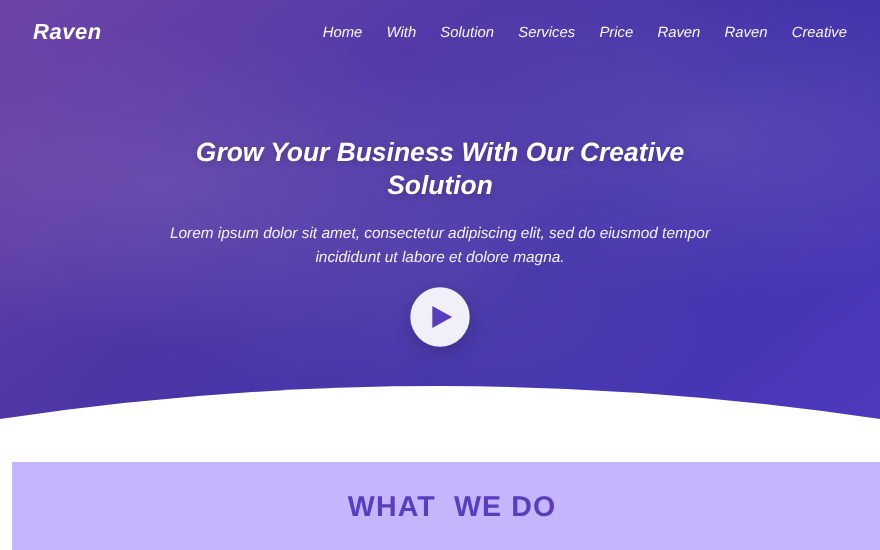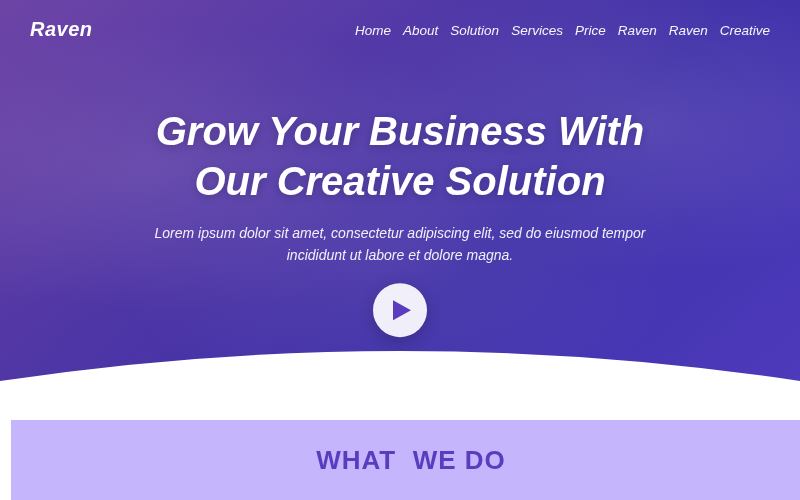--- a/index.html
+++ b/index.html
@@ -58,21 +58,21 @@
 
     .nav-logo {
       color: #fff;
       font-size: 20px;
       font-weight: 700;
       letter-spacing: 0.5px;
     }
 
     .nav-links {
       display: flex;
-      gap: 12px;
+      gap: 22px;
       list-style: none;
     }
 
     .nav-links li a {
       color: #fff;
       text-decoration: none;
       font-size: 13.5px;
       font-weight: 400;
       opacity: 0.95;
       transition: opacity 0.2s;
@@ -84,21 +84,21 @@
       top: 50%;
       left: 50%;
       transform: translate(-50%, -45%);
       z-index: 15;
       text-align: center;
       width: 520px;
     }
 
     .hero-title {
       color: #fff;
-      font-size: 40px;
+      font-size: 24px;
       font-weight: 800;
       line-height: 1.25;
       text-shadow: 0 2px 8px rgba(0,0,0,0.2);
       margin-bottom: 16px;
     }
 
     .hero-subtitle {
       color: rgba(255,255,255,0.92);
       font-size: 14px;
       line-height: 1.6;
@@ -166,21 +166,21 @@
 
 <div class="hero">
 
   <div class="hero-img-sim"></div>
   <div class="hero-bg"></div>
 
   <nav class="navbar">
     <div class="nav-logo">Raven</div>
     <ul class="nav-links">
       <li><a href="#">Home</a></li>
-      <li><a href="#">About</a></li>
+      <li><a href="#">With</a></li>
       <li><a href="#">Solution</a></li>
       <li><a href="#">Services</a></li>
       <li><a href="#">Price</a></li>
       <li><a href="#">Raven</a></li>
       <li><a href="#">Raven</a></li>
       <li><a href="#">Creative</a></li>
     </ul>
   </nav>
 
   <div class="hero-content">

